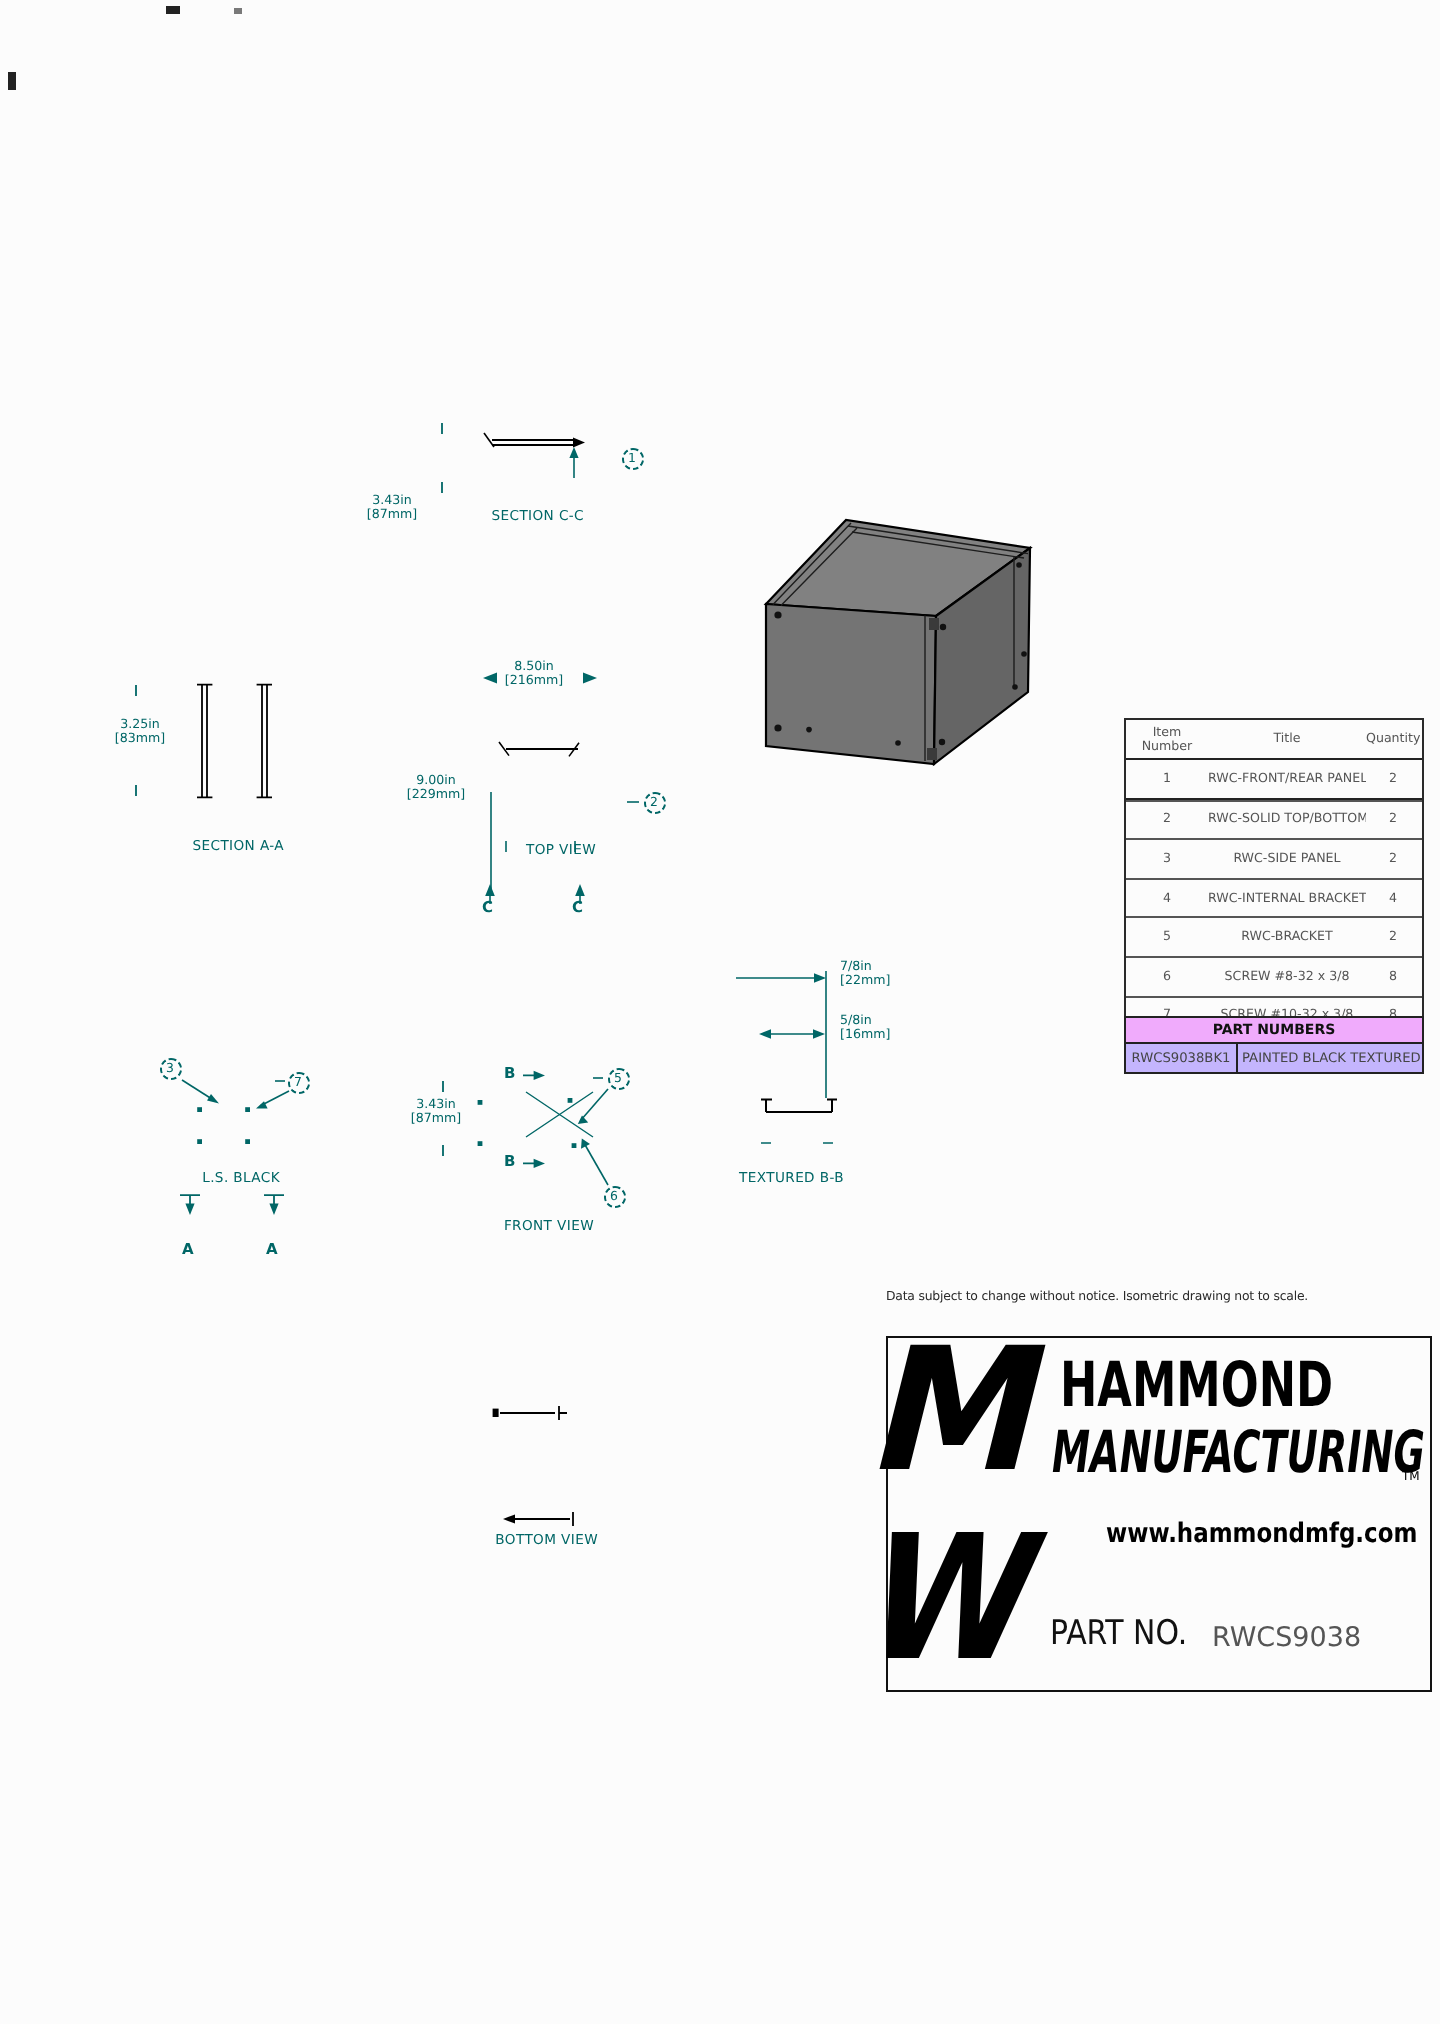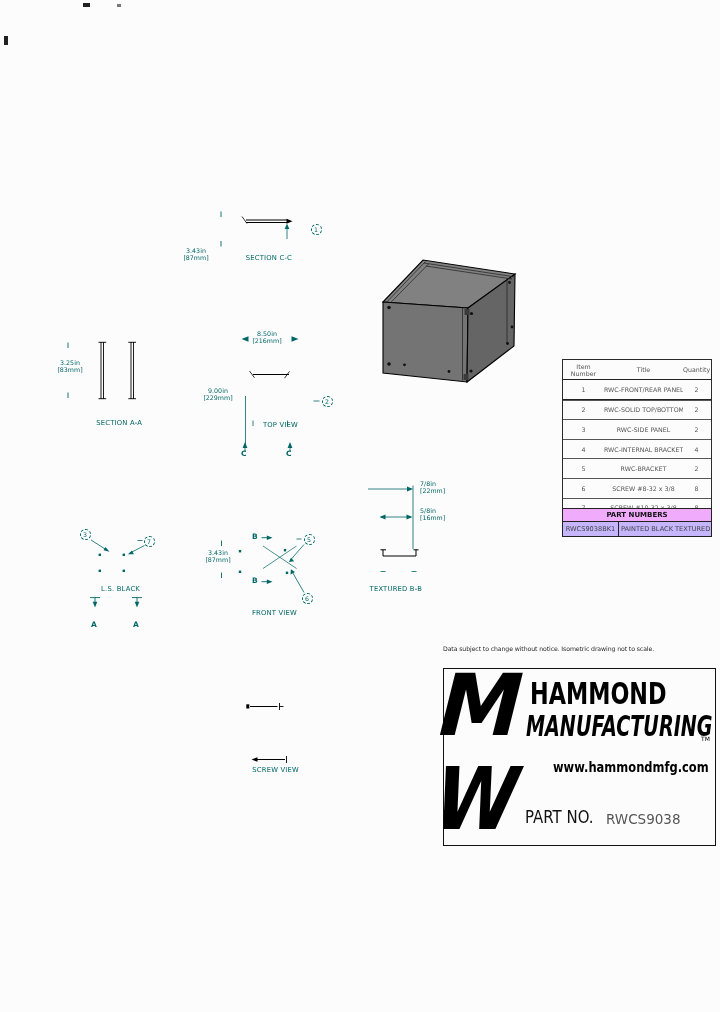--- a/index.html
+++ b/index.html
@@ -211,21 +211,21 @@
   <div class="dim left" style="left:420px;top:480px;width:34px;">
     <div>7/8in</div>
     <div>[22mm]</div>
   </div>
   <div class="dim left" style="left:420px;top:507px;width:34px;">
     <div>5/8in</div>
     <div>[16mm]</div>
   </div>
   <div class="vlabel" style="left:368px;top:585px;width:54px;">TEXTURED B-B</div>
 
-  <div class="vlabel" style="left:243px;top:766px;width:56px;">SCREW VIEW</div>
+  <div class="vlabel" style="left:243px;top:766px;width:56px;">BOTTOM VIEW</div>
 
   <div class="bom">
     <div class="bomrow hdr">
       <div class="c1">Item Number</div>
       <div class="c2">Title</div>
       <div class="c3">Quantity</div>
     </div>
     <div class="bomrow hvy hvy2">
       <div class="c1">1</div>
       <div class="c2">RWC-FRONT/REAR PANEL</div>

